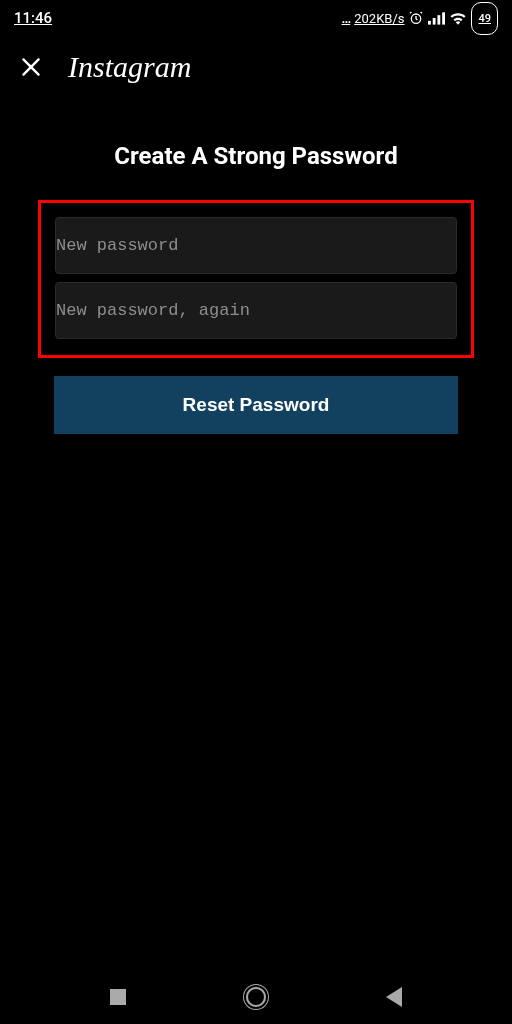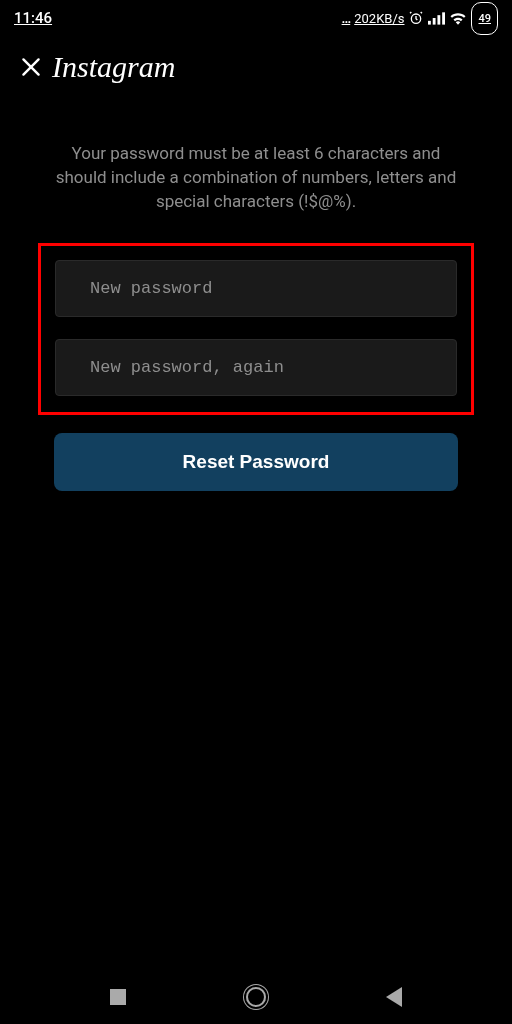--- a/index.html
+++ b/index.html
@@ -45,21 +45,21 @@
       border: 1.4px solid #fff;
       border-radius: 10px;
       padding: 8px 6px;
       font-size: 11px;
       line-height: 15px;
       font-weight: 500;
     }
     .top-bar {
       display: flex;
       align-items: center;
-      gap: 8px;
+      gap: 24px;
       padding: 20px 18px 10px 18px;
     }
     .close-icon svg {
       display: block;
     }
     .brand {
       font-family: "Brush Script MT", cursive;
       font-size: 30px;
       font-style: italic;
       font-weight: 500;
@@ -85,41 +85,41 @@
     .highlight-box {
       border: 3px solid #ff0000;
       padding: 14px 14px 16px 14px;
       margin: 0 20px 18px 20px;
     }
     .input-field {
       width: 100%;
       background: #1a1a1a;
       border: 1px solid #2a2a2a;
       border-radius: 4px;
-      padding: 18px 34px;
+      padding: 18px 0;
       font-size: 17px;
       font-family: "Courier New", monospace;
       color: #fff;
       outline: none;
     }
     .input-field::placeholder {
       color: #8e8e8e;
       font-family: "Courier New", monospace;
     }
     .input-field + .input-field {
-      margin-top: 22px;
+      margin-top: 8px;
     }
     .reset-btn {
       display: block;
       width: calc(100% - 72px);
       margin: 0 36px;
       background: #12405f;
       color: #fff;
       border: none;
-      border-radius: 8px;
+      border-radius: 0;
       padding: 18px 0;
       font-size: 19px;
       font-weight: 700;
       cursor: pointer;
     }
     .nav-bar {
       position: absolute;
       bottom: 0;
       left: 0;
       right: 0;
@@ -187,21 +187,21 @@
   <span class="close-icon">
     <svg width="26" height="26" viewBox="0 0 24 24" fill="none" stroke="#fff" stroke-width="2.2" stroke-linecap="round">
         <line x1="5" y1="5" x2="19" y2="19"></line>
         <line x1="19" y1="5" x2="5" y2="19"></line>
       </svg>
   </span>
   <span class="brand">Instagram</span>
 </div>
 
 <div class="content">
-  <div class="subtitle">Your password must be at least 6 characters and should include a combination of numbers, letters and special characters (!$@%).</div>
+  <div class="title">Create A Strong Password</div>
 </div>
 
 <div class="form-area">
   <div class="highlight-box">
     <input class="input-field" type="password" placeholder="New password" style="">
     <input class="input-field" type="password" placeholder="New password, again" style="">
   </div>
   <button class="reset-btn">Reset Password</button>
 </div>
 

